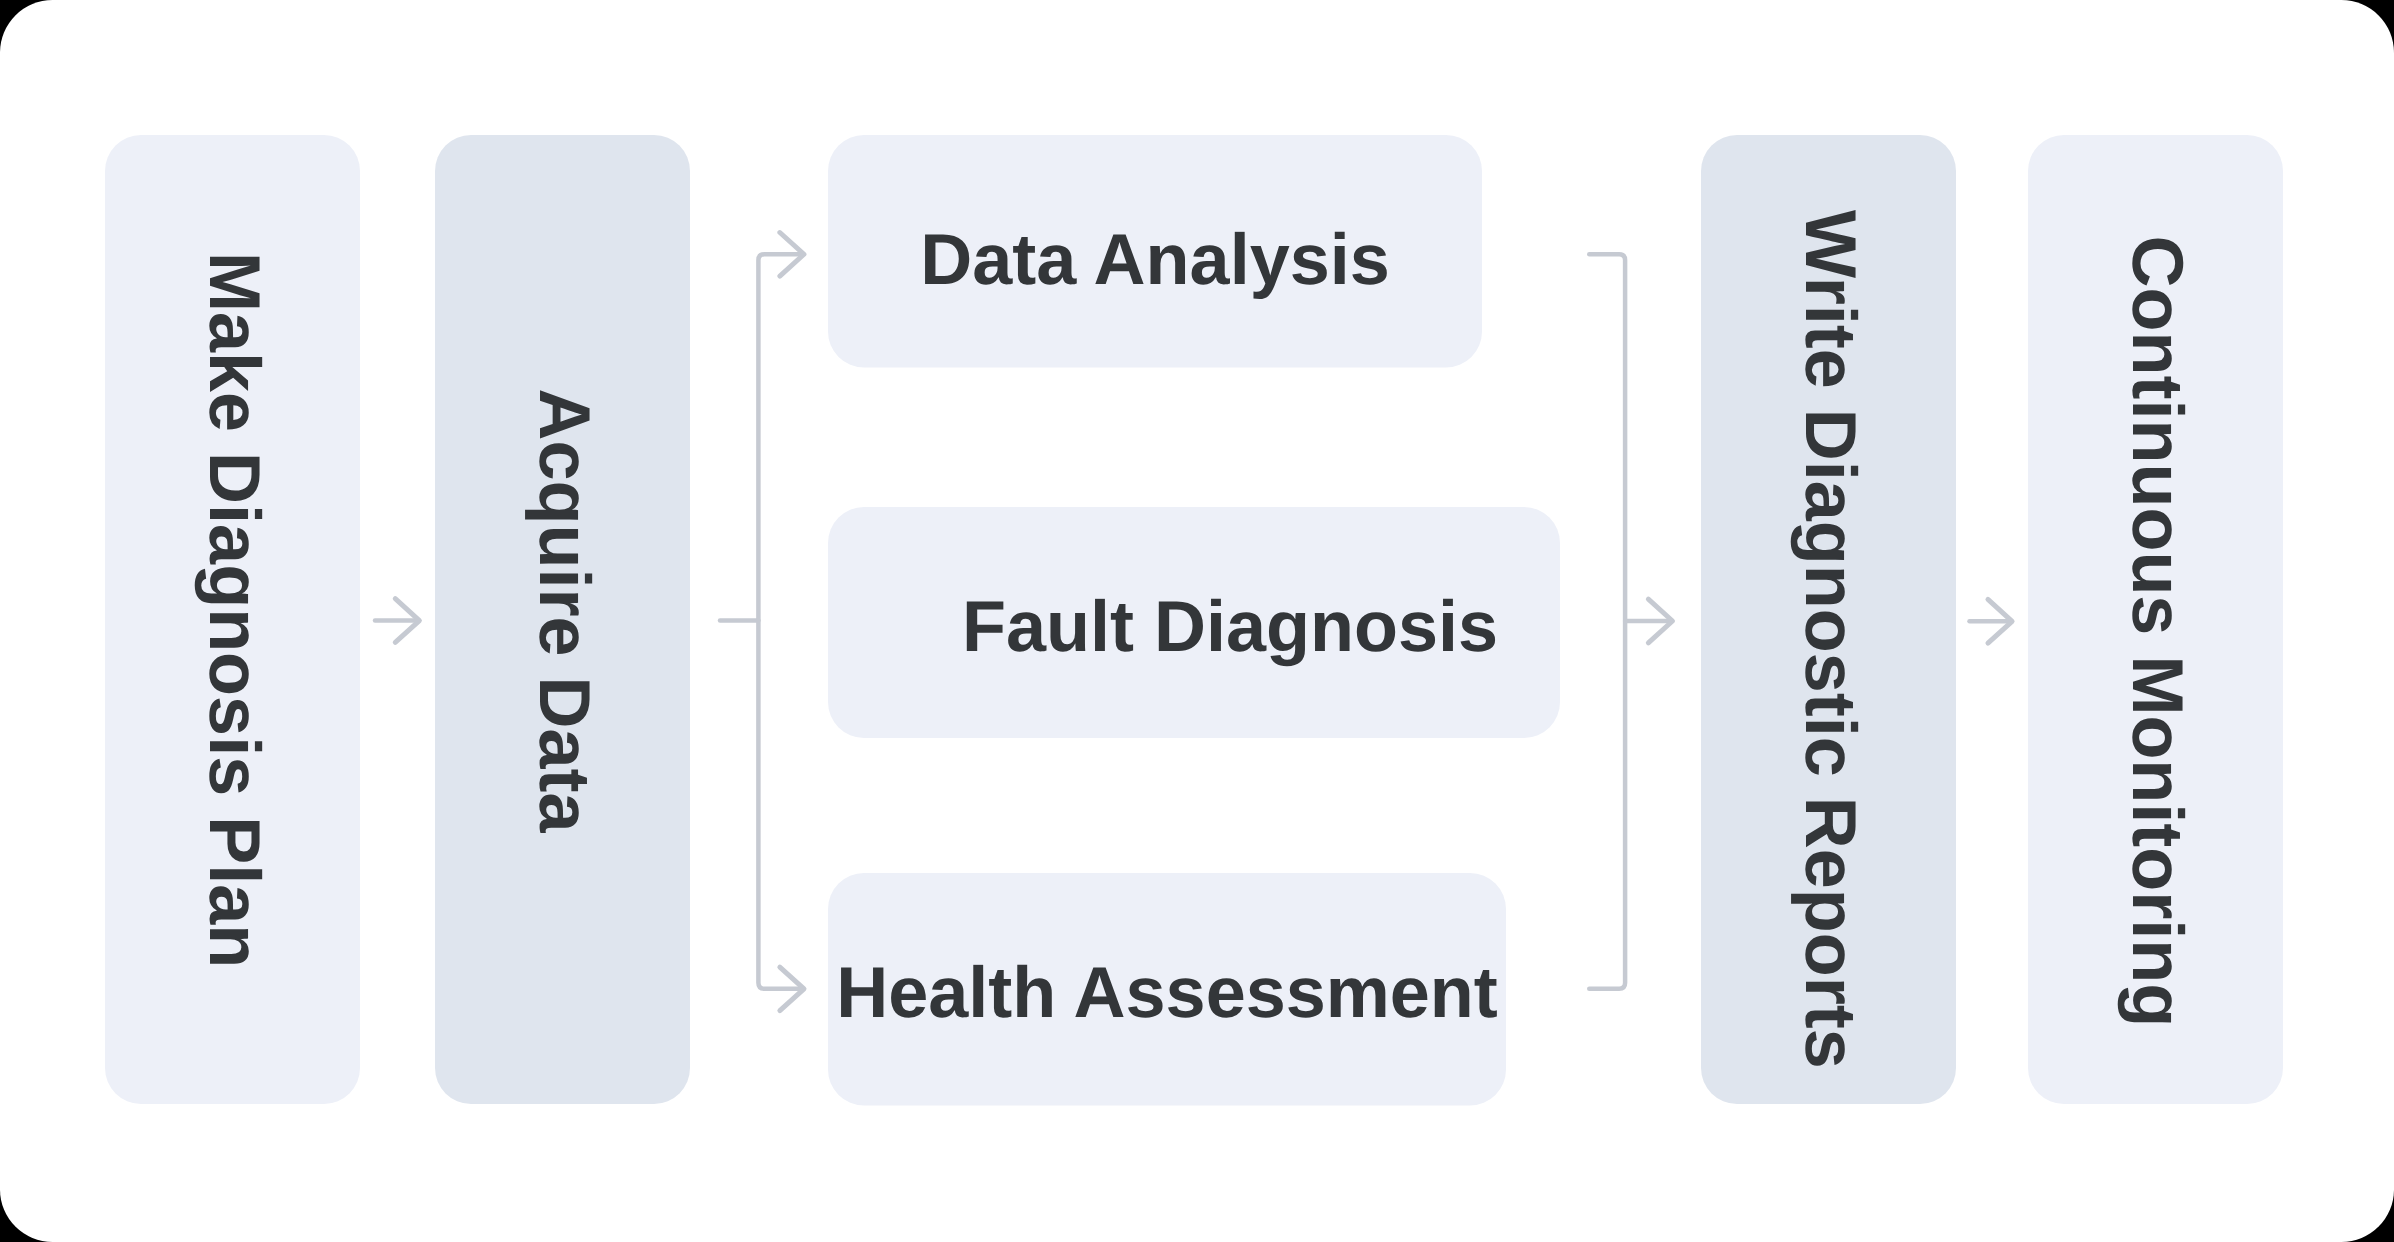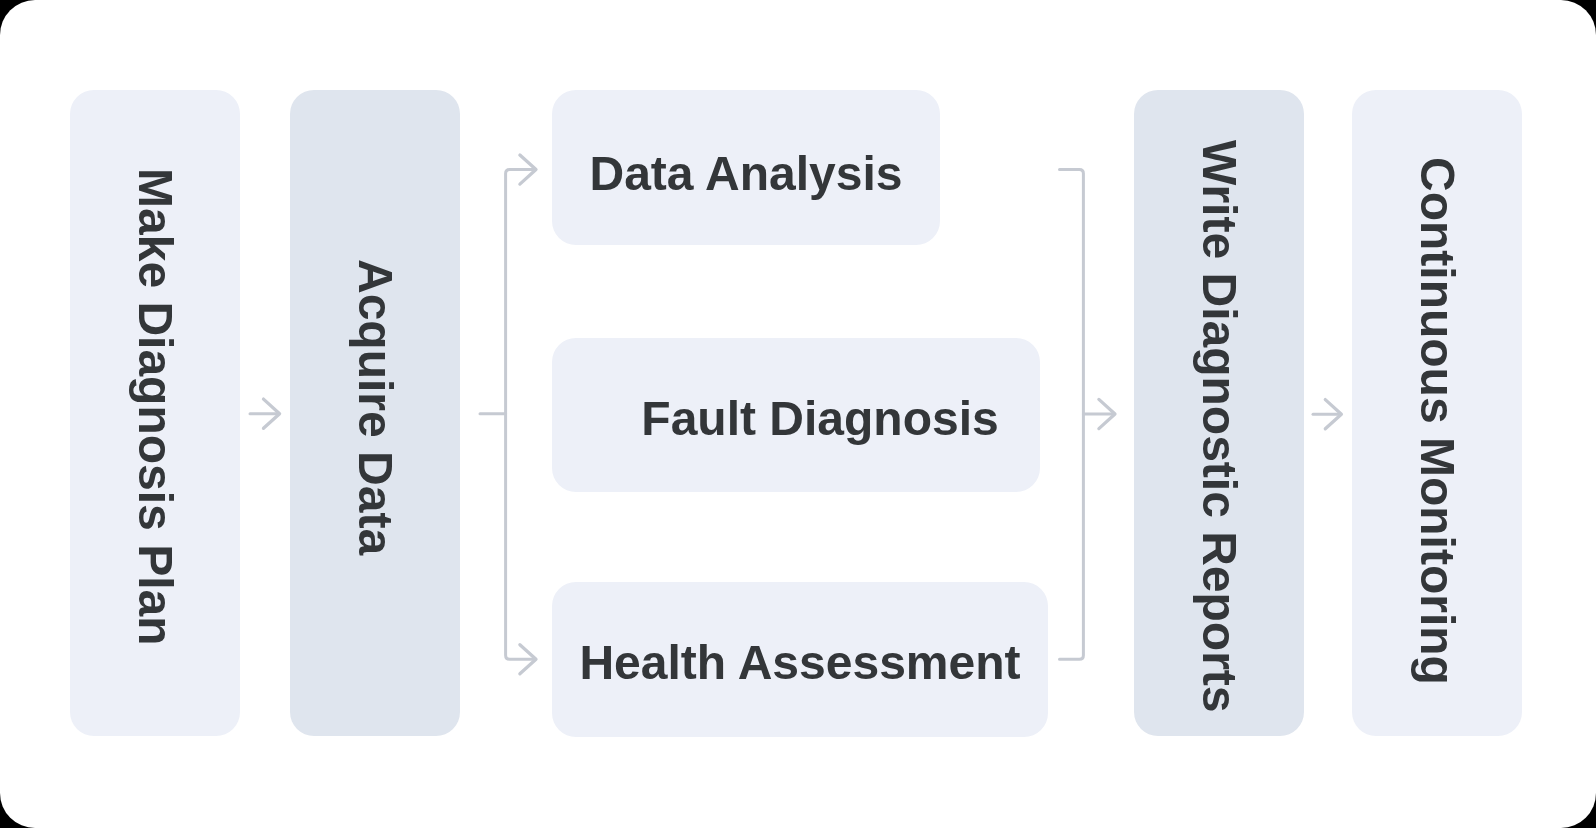--- a/index.html
+++ b/index.html
@@ -48,23 +48,23 @@
     white-space: nowrap;
     text-align: center;
   }
   .node.light { background: var(--node-light); }
   .node.dark  { background: var(--node-dark); }
   .node.vertical { writing-mode: vertical-rl; }
   .node > span { position: relative; }
   
   .n-make-plan   { left: 70px;   top: 90px;  width: 170px; height: 646px; }
   .n-acquire     { left: 290px;  top: 90px;  width: 170px; height: 646px; }
-  .n-analysis    { left: 552px;  top: 90px;  width: 388px; height: 155px; }
+  .n-analysis    { left: 552px;  top: 90px;  width: 436px; height: 155px; }
   .n-fault       { left: 552px;  top: 338px; width: 488px; height: 154px; padding-left: 48px; }
-  .n-health      { left: 552px;  top: 582px; width: 496px; height: 155px; }
+  .n-health      { left: 552px;  top: 582px; width: 452px; height: 155px; }
   .n-reports     { left: 1134px; top: 90px;  width: 170px; height: 646px; }
   .n-monitoring  { left: 1352px; top: 90px;  width: 170px; height: 646px; }
   
   .n-make-plan  > span { top: -6px; }
   .n-acquire    > span { top: -6px; }
   .n-analysis   > span { top: 6px; }
   .n-fault      > span { top: 4px; }
   .n-health     > span { top: 3px; }
   .n-reports    > span { top: 13px; }
   .n-monitoring > span { top: 8px; }

